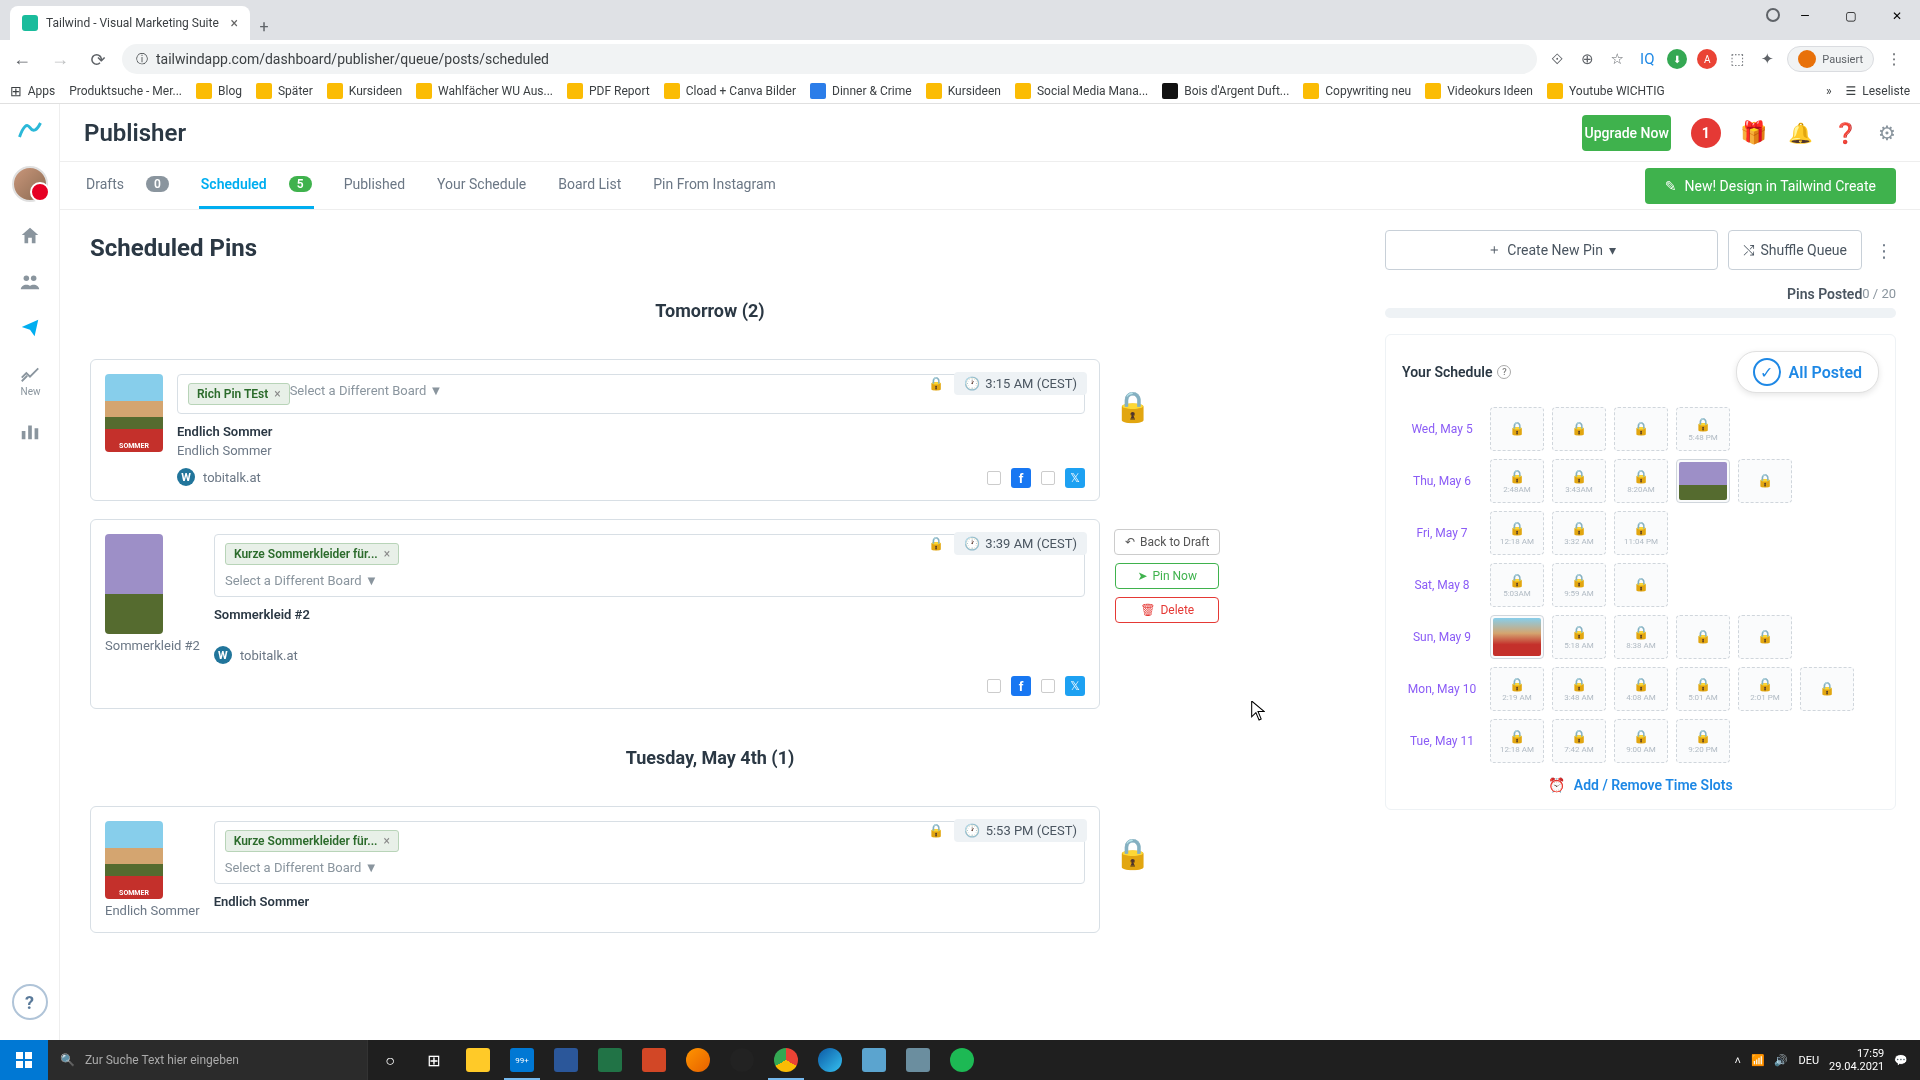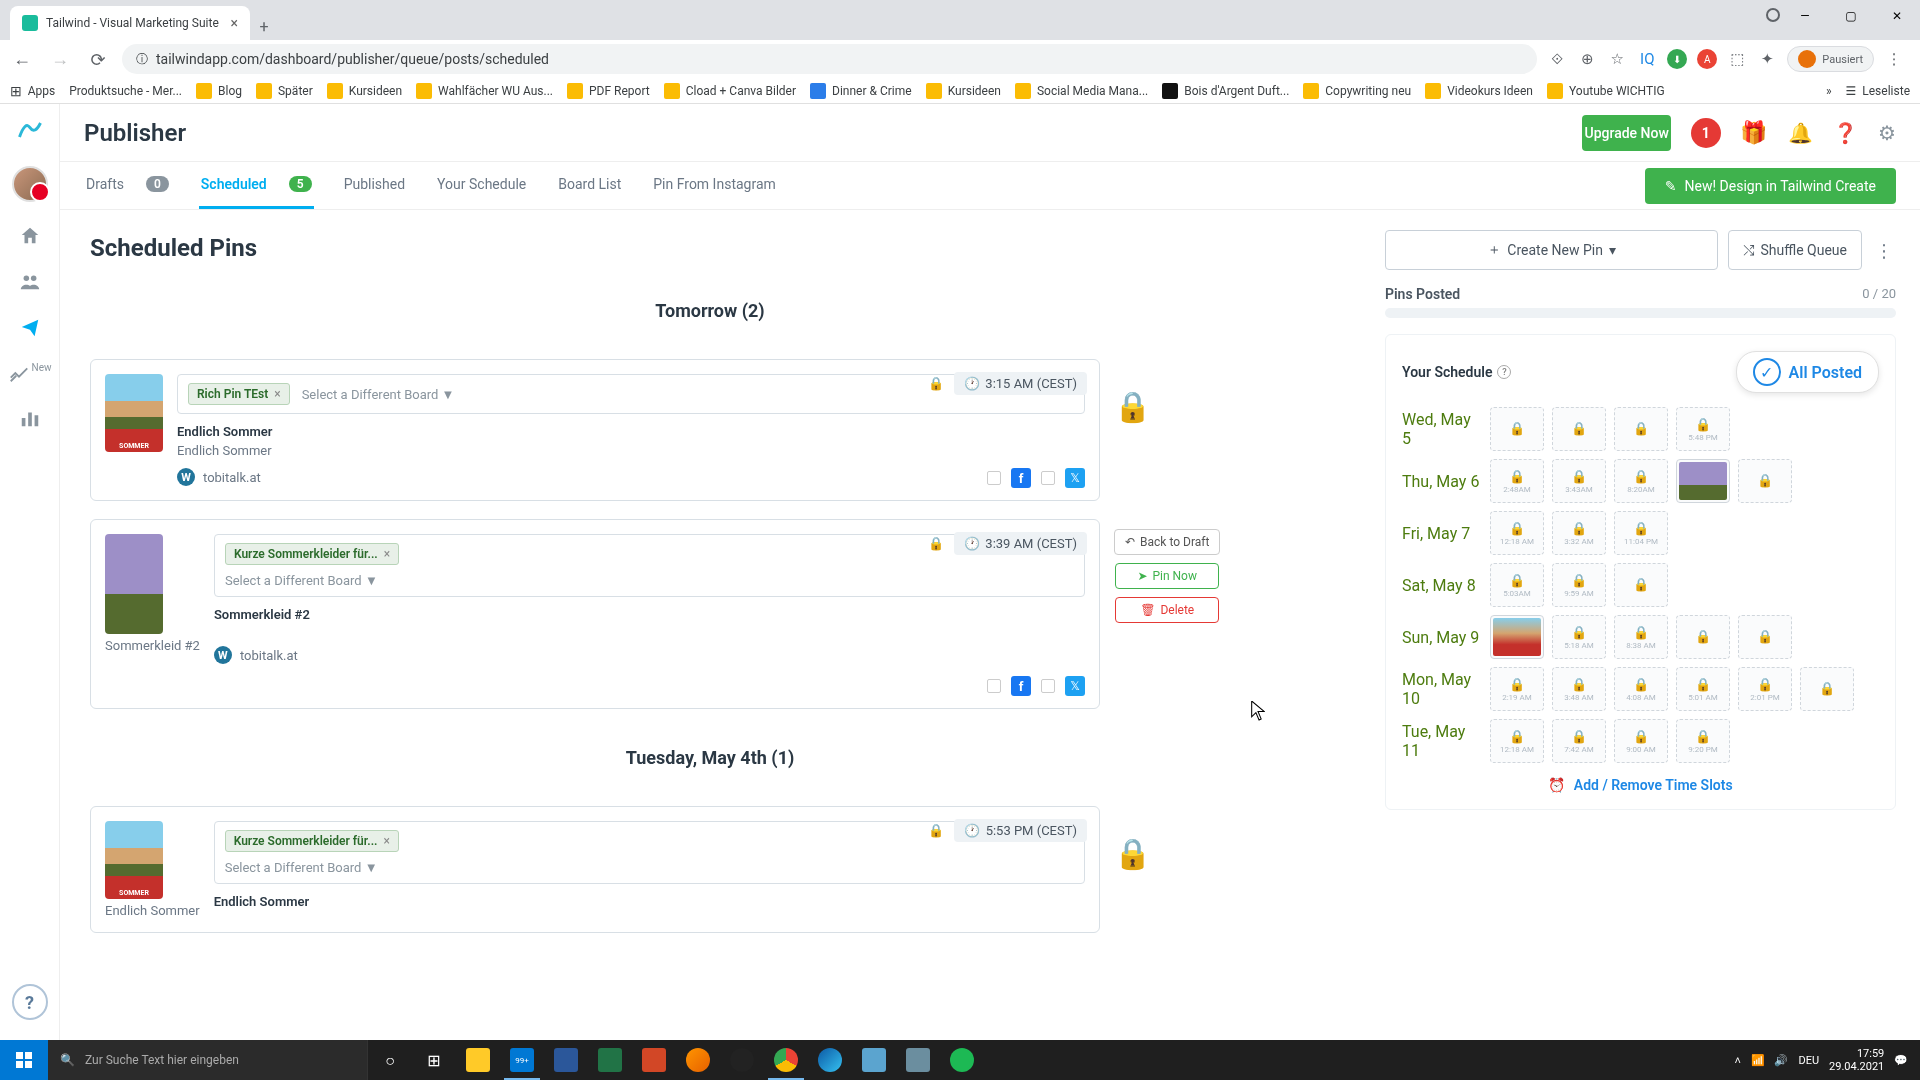--- a/index.html
+++ b/index.html
@@ -31,21 +31,21 @@
 .bm-icon{width:16px;height:16px;background:#fbbc04;border-radius:2px}
 
 
 .app{display:flex;height:calc(100% - 104px - 40px);background:#fff}
 .rail{width:60px;background:#fff;border-right:1px solid #eee;display:flex;flex-direction:column;align-items:center;padding-top:12px;gap:22px}
 .rail-logo{width:28px;height:28px}
 .rail-logo svg{width:100%;height:100%}
 .rail-avatar{width:36px;height:36px;border-radius:50%;background:linear-gradient(135deg,#c9967a,#8b6b52);position:relative;border:2px solid #e0e0e0}
 .rail-avatar::after{content:"";position:absolute;bottom:-2px;right:-4px;width:16px;height:16px;border-radius:50%;background:#e60023;border:2px solid #fff}
 .rail-icon{width:24px;height:24px;color:#8a959e;display:flex;align-items:center;justify-content:center}
-.rail-new{display:flex;flex-direction:row;align-items:flex-start;gap:2px;font-size:10px;color:#8a959e}
+.rail-new{display:flex;flex-direction:column;align-items:flex-end;gap:2px;font-size:10px;color:#8a959e}
 .rail-help{margin-top:auto;margin-bottom:20px;width:36px;height:36px;border-radius:50%;border:2px solid #b0c4d8;display:flex;align-items:center;justify-content:center;color:#5a7a9a;font-size:18px;font-weight:bold}
 
 .main{flex:1;display:flex;flex-direction:column;min-width:0}
 .header{height:58px;display:flex;align-items:center;padding:0 24px;border-bottom:1px solid #eee}
 .header h1{font-size:24px;font-weight:600;color:#2b3844}
 .header-right{margin-left:auto;display:flex;align-items:center;gap:20px}
 .upgrade-btn{background:#3fb24d;color:#fff;border:none;border-radius:4px;padding:10px 2px;font-size:14px;font-weight:500}
 .badge-red{width:30px;height:30px;border-radius:50%;background:#e53935;color:#fff;display:flex;align-items:center;justify-content:center;font-size:14px;font-weight:bold}
 .hdr-icon{color:#8a959e;font-size:20px}
 .gift-icon{color:#ff7043;font-size:22px}
@@ -63,21 +63,21 @@
 .date-header{text-align:center;font-size:18px;font-weight:700;color:#2b3844;margin:38px 0}
 
 .pin-row{display:flex;align-items:flex-start;gap:14px;margin-bottom:18px}
 .pin-card{flex:0 0 1010px;border:1px solid #d8dfe5;border-radius:6px;padding:14px;background:#fff;display:flex;gap:14px;position:relative}
 .pin-thumb{width:58px;height:78px;border-radius:4px;flex-shrink:0;background:linear-gradient(180deg,#87ceeb 0%,#87ceeb 35%,#d4a570 35%,#d4a570 55%,#556b2f 55%,#556b2f 70%,#c4302b 70%);position:relative}
 .pin-thumb.purple{background:linear-gradient(180deg,#9d8fc7 0%,#9d8fc7 60%,#556b2f 60%)}
 .pin-thumb::after{content:"SOMMER";position:absolute;bottom:2px;left:0;right:0;text-align:center;font-size:7px;color:#fff;font-weight:bold}
 .pin-thumb.purple::after{content:""}
 .pin-body{flex:1;min-width:0}
 .board-row{border:1px solid #d8dfe5;border-radius:4px;padding:8px 10px;margin-bottom:10px;display:flex;flex-direction:column;gap:8px}
-.board-chip-row{display:flex;align-items:center;gap:12px}
+.board-chip-row{display:flex;align-items:flex-start;gap:0}
 .board-chip{background:#e8f0e8;border:1px solid #b8d4b8;border-radius:3px;padding:3px 8px;font-size:12px;color:#2b6b2b;display:flex;align-items:center;gap:6px;font-weight:600}
 .board-chip .x{color:#888;cursor:pointer;font-weight:normal}
 .board-select{color:#8a959e;font-size:13px}
 .pin-title{font-size:13px;font-weight:600;color:#2b3844;margin-bottom:4px}
 .pin-desc{font-size:13px;color:#6b7785;margin-bottom:10px}
 .pin-source{display:flex;align-items:center;gap:8px;font-size:13px;color:#6b7785}
 .wp-icon{width:18px;height:18px;border-radius:50%;background:#21759b;color:#fff;display:flex;align-items:center;justify-content:center;font-size:11px;font-weight:bold}
 .pin-meta{position:absolute;top:12px;right:12px;display:flex;align-items:center;gap:10px}
 .lock-sm{color:#b0bac3;font-size:13px}
 .time-chip{background:#eef2f5;border-radius:4px;padding:4px 10px;font-size:13px;color:#4a5560;display:flex;align-items:center;gap:5px}
@@ -92,40 +92,40 @@
 .side-btn{border:1px solid #ccc;background:#fff;border-radius:4px;padding:5px 10px;font-size:12px;color:#555;display:flex;align-items:center;gap:5px;min-width:104px;justify-content:center}
 .side-btn.green{border-color:#3fb24d;color:#3fb24d}
 .side-btn.red{border-color:#e53935;color:#e53935}
 
 
 .right-panel{width:560px;padding:20px 24px;border-left:1px solid transparent}
 .rp-top{display:flex;gap:10px;margin-bottom:16px}
 .create-pin{flex:1;border:1px solid #c8d0d8;border-radius:4px;padding:10px;font-size:14px;color:#4a5560;display:flex;align-items:center;justify-content:center;gap:6px;background:#fff}
 .shuffle{border:1px solid #c8d0d8;border-radius:4px;padding:10px 14px;font-size:14px;color:#4a5560;display:flex;align-items:center;gap:6px;background:#fff}
 .more-v{width:24px;display:flex;align-items:center;justify-content:center;color:#6b7785;font-size:18px}
-.posted-row{display:flex;justify-content:space-between;font-size:14px;color:#4a5560;font-weight:600;margin-bottom:6px}
+.posted-row{display:flex;justify-content:flex-end;font-size:14px;color:#4a5560;font-weight:600;margin-bottom:6px}
 .posted-count{color:#8a959e;font-weight:normal;font-size:13px}
 .posted-bar{height:10px;background:#eef2f5;border-radius:5px;margin-bottom:16px}
 .upgrade-row{text-align:center;font-size:14px;margin-bottom:24px;display:flex;justify-content:center;align-items:center;gap:10px}
 .free-badge{background:#1565c0;color:#fff;border-radius:3px;padding:2px 8px;font-size:12px;font-weight:bold}
 .upgrade-link{color:#1e88e5}
 
 .sched-box{border:1px solid #eef2f5;border-radius:6px;padding:16px;background:#fff;position:relative}
 .sched-header{display:flex;align-items:center;justify-content:space-between;margin-bottom:14px}
 .sched-title{font-size:14px;font-weight:600;color:#2b3844;display:flex;align-items:center;gap:5px}
 .sched-q{width:14px;height:14px;border-radius:50%;border:1px solid #aaa;display:inline-flex;align-items:center;justify-content:center;font-size:9px;color:#888}
 .all-clear{display:flex;align-items:center;gap:8px;background:#fff;border:1px solid #e0e0e0;border-radius:20px;padding:6px 16px;box-shadow:0 2px 6px rgba(0,0,0,0.1)}
 .all-clear-icon{width:28px;height:28px;border-radius:50%;border:2px solid #1e88e5;display:flex;align-items:center;justify-content:center;color:#1e88e5;font-size:16px}
 .all-clear-text{color:#1e88e5;font-size:16px;font-weight:600}
 
 .sched-grid{display:flex;flex-direction:column;gap:8px;max-height:420px;overflow-y:auto;position:relative}
 .sched-grid::-webkit-scrollbar{width:10px}
 .sched-grid::-webkit-scrollbar-thumb{background:#c8d0d8;border-radius:5px}
 .sched-row{display:flex;align-items:center;gap:8px}
-.sched-date{width:80px;font-size:16px;color:#4d7c0f;text-align:left;flex-shrink:0}
+.sched-date{width:80px;font-size:12px;color:#8b5cf6;text-align:center;flex-shrink:0}
 .slot{width:54px;height:44px;border:1px dashed #d0d6dc;border-radius:4px;display:flex;flex-direction:column;align-items:center;justify-content:center;gap:1px;background:#fafbfc;position:relative}
 .slot-lock{font-size:13px;color:#c8d0d8}
 .slot-time{font-size:8px;color:#b0bac3}
 .slot.filled{border-style:solid;padding:2px}
 .slot-img{width:100%;height:100%;border-radius:2px}
 .slot-img.purple{background:linear-gradient(180deg,#9d8fc7 0%,#9d8fc7 60%,#556b2f 60%)}
 .slot-img.sommer{background:linear-gradient(180deg,#87ceeb 0%,#d4a570 40%,#c4302b 70%)}
 
 .add-slots{text-align:center;padding-top:14px;font-size:14px;color:#1e88e5;font-weight:600;display:flex;align-items:center;justify-content:center;gap:8px}
 

